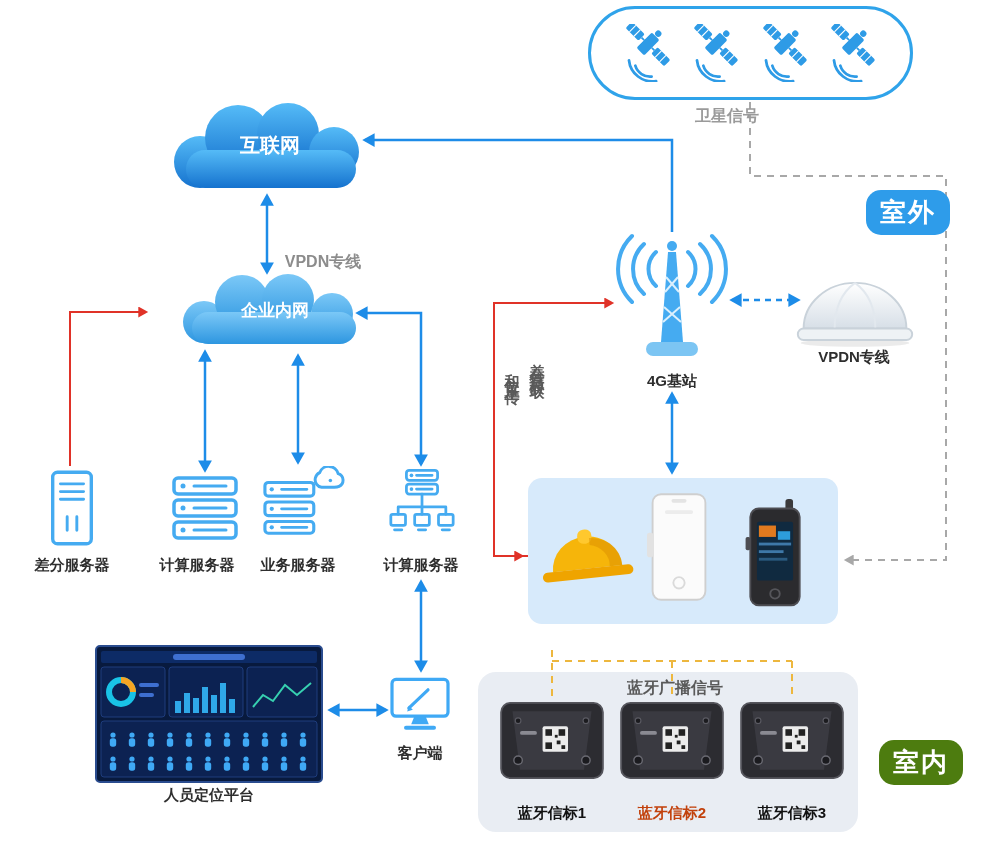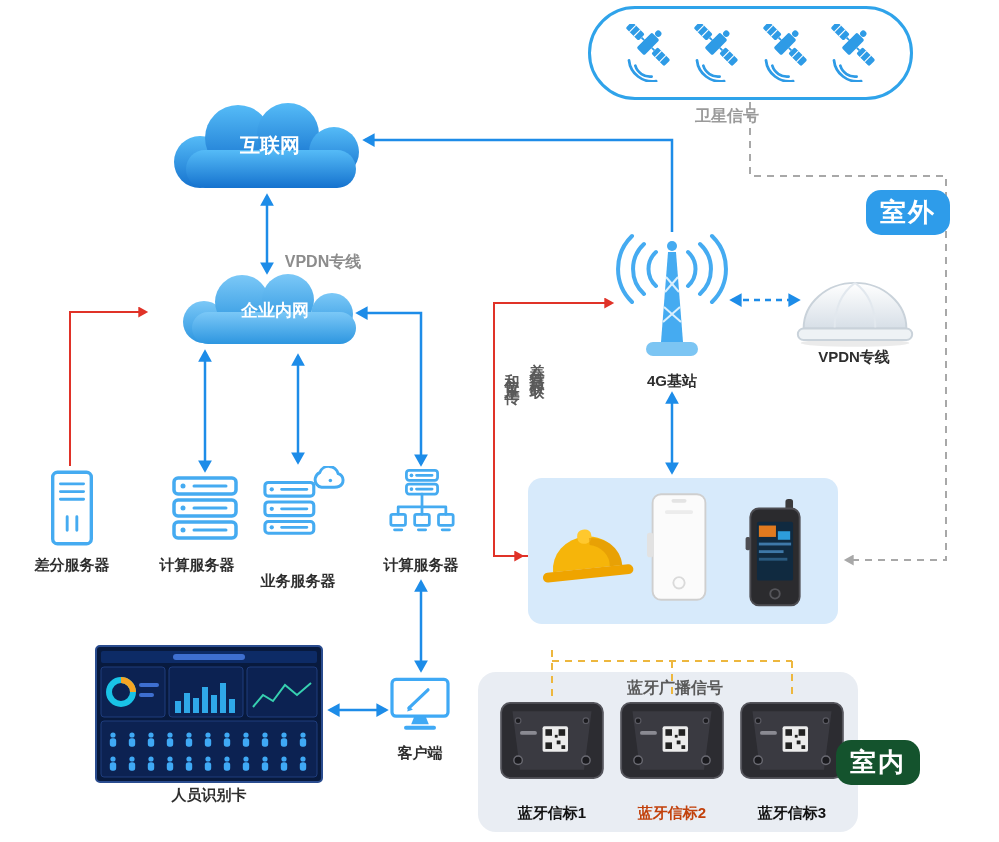--- a/index.html
+++ b/index.html
@@ -143,21 +143,21 @@
           <circle cx="84" cy="38" r="27"></circle>
         <circle cx="130" cy="36" r="26"></circle>
           <circle cx="174" cy="50" r="21"></circle>
         <rect x="34" y="48" width="164" height="32" rx="16"></rect>
       </g>
     </svg>
     <div class="cloud-text" style="font-size:17px;">企业内网</div>
   </div>
 
   <div class="badge" style="left:866px;top:190px;background:#2E9CEA;">室外</div>
-  <div class="badge" style="left:836px;top:740px;background:#14532d;">室内</div>
+  <div class="badge" style="left:879px;top:740px;background:#4d7c0f;">室内</div>
 
   <div class="node" style="left:612px;top:222px;width:120px;height:150px;">
     <svg width="120" height="150" viewBox="0 0 120 150">
       <g fill="none" stroke="#45ABF1" stroke-width="4" stroke-linecap="round">
         <path d="M44 30 A 23 23 0 0 0 44 64"></path>
           <path d="M32 22 A 34 34 0 0 0 32 72"></path>
           <path d="M20 14 A 46 46 0 0 0 20 80"></path>
         <path d="M76 30 A 23 23 0 0 1 76 64"></path>
           <path d="M88 22 A 34 34 0 0 1 88 72"></path>
           <path d="M100 14 A 46 46 0 0 1 100 80"></path>
@@ -217,21 +217,21 @@
         <rect x="3" y="56" width="50" height="12" rx="3.5"></rect>
         <path d="M20 23 H46 M20 43 H46 M20 62 H46" stroke-width="2.8"></path>
       </g>
       <circle cx="10" cy="23" r="2.2" fill="#45ABF1"></circle>
         <circle cx="10" cy="43" r="2.2" fill="#45ABF1"></circle>
         <circle cx="10" cy="62" r="2.2" fill="#45ABF1"></circle>
       <path d="M56 18 a8 8 0 0 1 3 -12 a10 10 0 0 1 19 1 a7 7 0 0 1 1 13 q-2 1 -5 1 h-13 a7 7 0 0 1 -5 -3 z" fill="#FFFFFF" stroke="#45ABF1" stroke-width="3"></path>
       <circle cx="70" cy="14" r="1.8" fill="#45ABF1"></circle>
     </svg>
   </div>
-  <div class="lbl" style="left:240px;top:556px;width:116px;margin-top:16px;">业务服务器</div>
+  <div class="lbl" style="left:240px;top:556px;width:116px;">业务服务器</div>
 
   <div class="node" style="left:389px;top:468px;width:66px;height:76px;">
     <svg width="66" height="76" viewBox="0 0 72 82">
       <g fill="none" stroke="#45ABF1" stroke-width="3" stroke-linecap="round" stroke-linejoin="round">
         <rect x="19" y="2" width="34" height="11" rx="3"></rect>
         <rect x="19" y="17" width="34" height="11" rx="3"></rect>
         <path d="M30 7.5 H47 M30 22.5 H47"></path>
         <path d="M36 28 V42 M10 42 H62 M10 42 V50 M36 42 V50 M62 42 V50"></path>
         <rect x="2" y="50" width="16" height="12" rx="2"></rect>
         <rect x="28" y="50" width="16" height="12" rx="2"></rect>
@@ -318,21 +318,21 @@
       <use href="#pp" x="75" y="114"></use>
         <use href="#pp" x="94" y="114"></use>
         <use href="#pp" x="113" y="114"></use>
       <use href="#pp" x="132" y="114"></use>
         <use href="#pp" x="151" y="114"></use>
         <use href="#pp" x="170" y="114"></use>
       <use href="#pp" x="189" y="114"></use>
         <use href="#pp" x="208" y="114"></use>
     </svg>
   </div>
-  <div class="lbl" style="left:123px;top:786px;width:172px;">人员识别卡</div>
+  <div class="lbl" style="left:123px;top:786px;width:172px;">人员定位平台</div>
 
   <div class="node" style="left:388px;top:676px;width:64px;height:58px;">
     <svg width="64" height="58" viewBox="0 0 80 72">
       <rect x="5" y="4" width="70" height="46" rx="5" fill="#FFF" stroke="#3FA9F5" stroke-width="4"></rect>
       <path d="M26 40 L50 17" stroke="#3FA9F5" stroke-width="4" stroke-linecap="round"></path>
       <path d="M24 44 l2 -7 5 5 z" fill="#3FA9F5"></path>
       <path d="M33 50 L29 60 H51 L47 50 Z" fill="#3FA9F5"></path>
       <rect x="20" y="62" width="40" height="5" rx="2.5" fill="#3FA9F5"></rect>
     </svg>
   </div>

